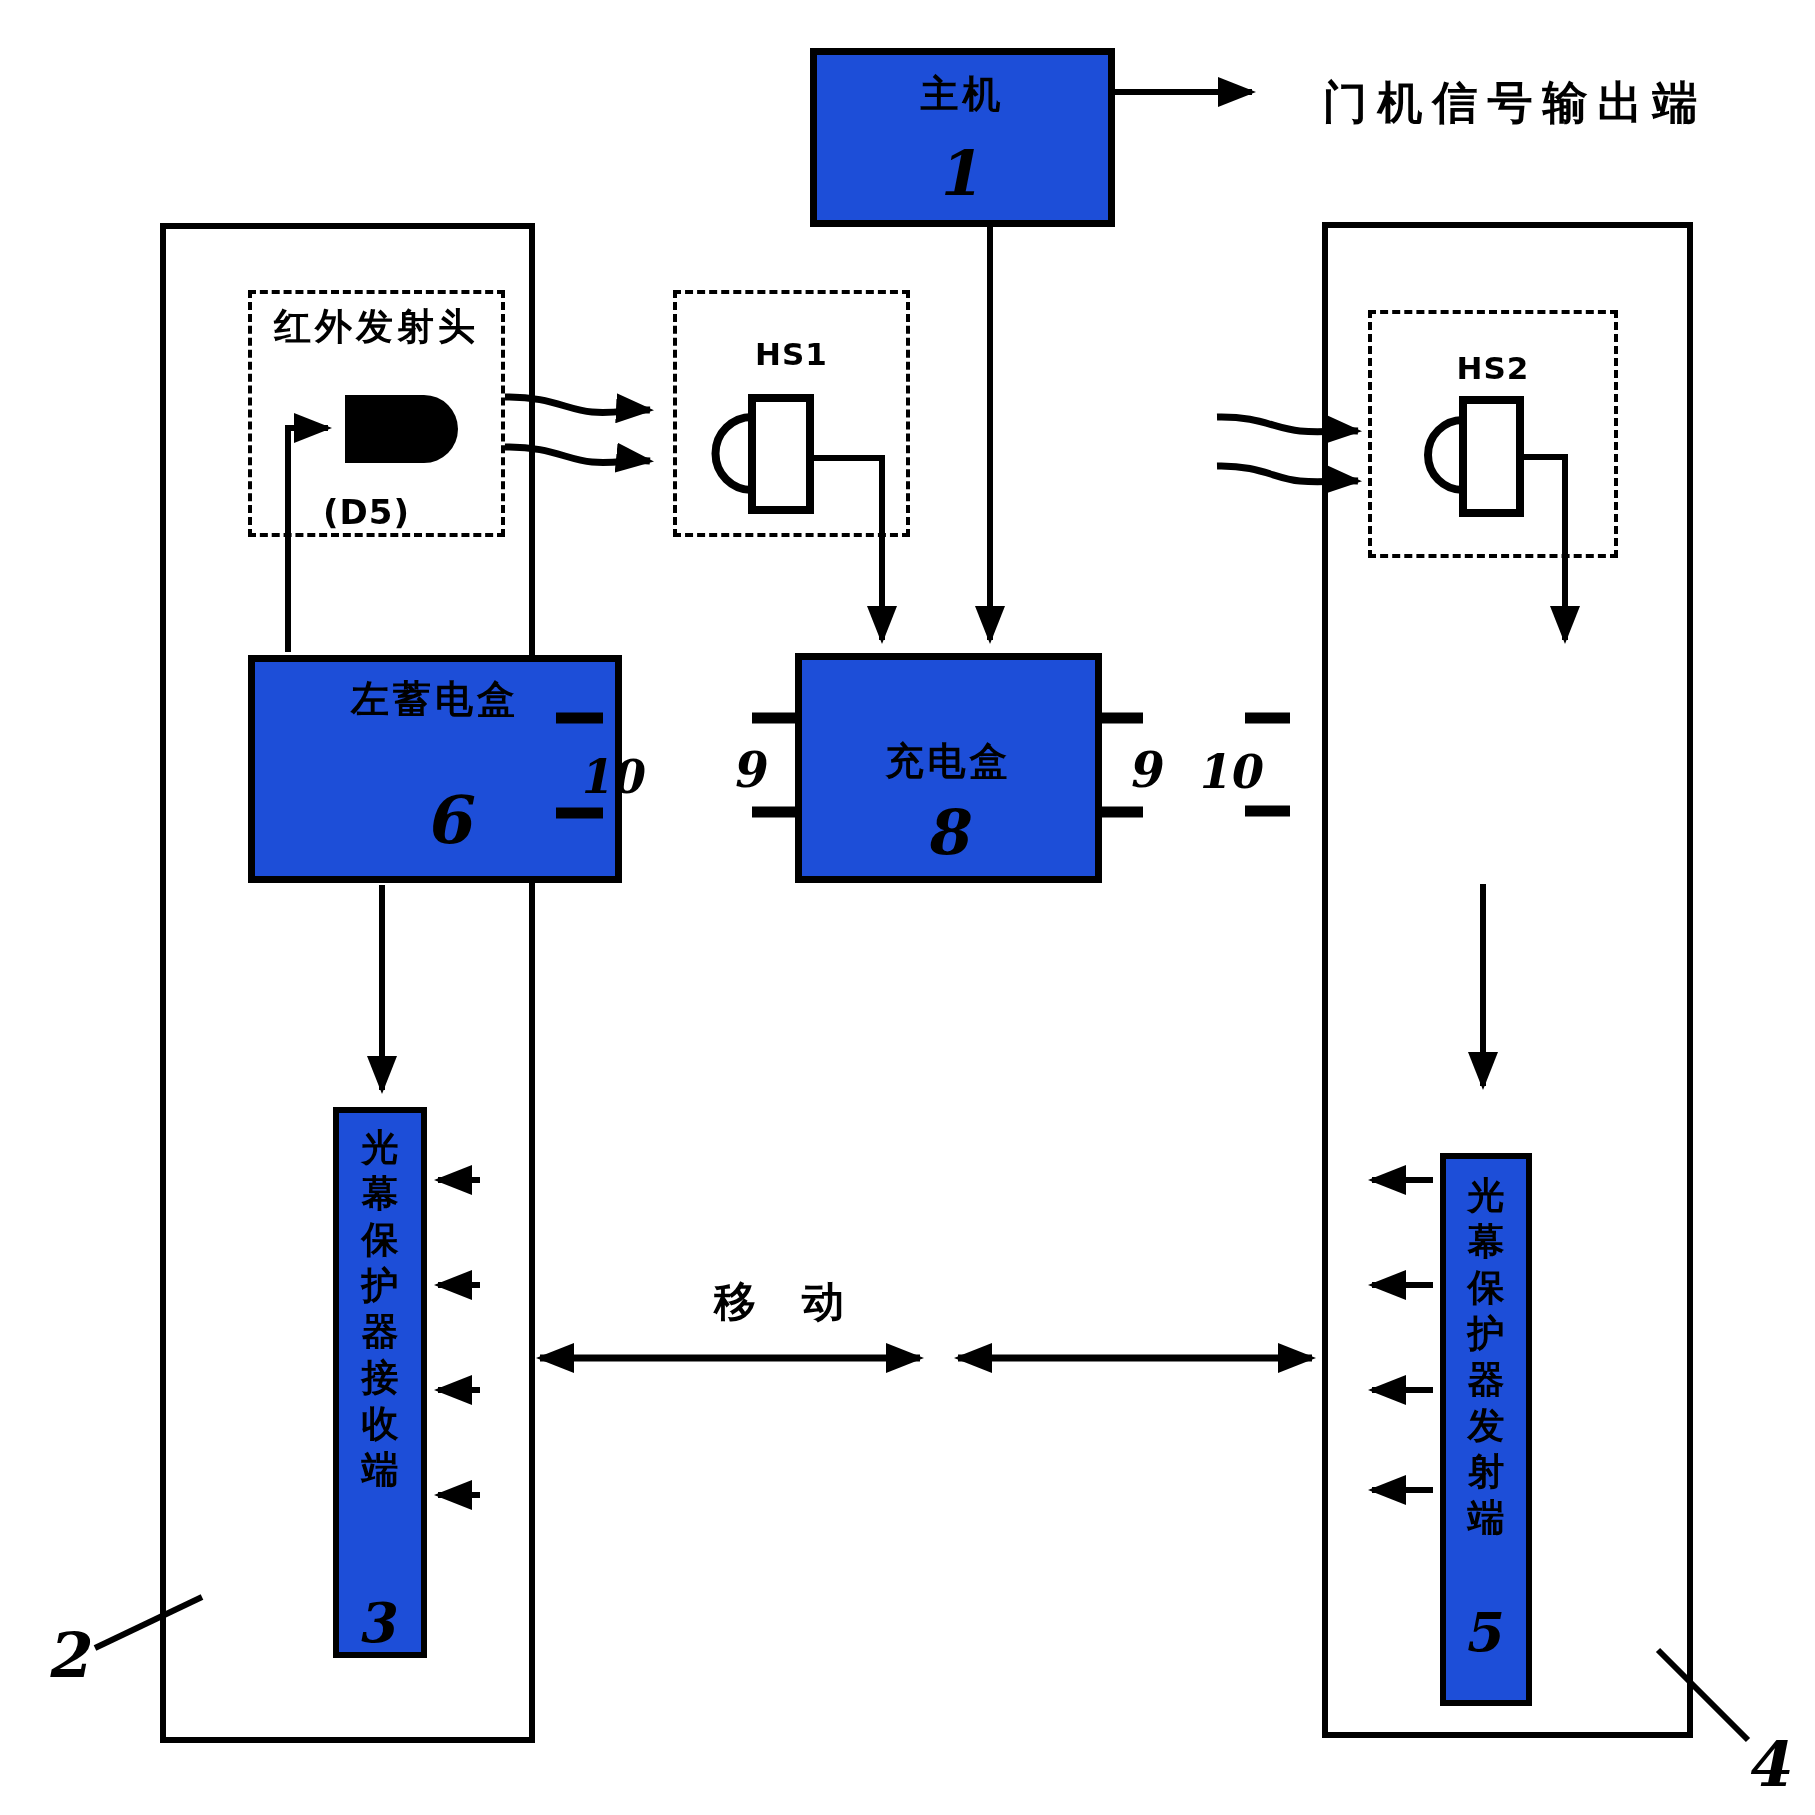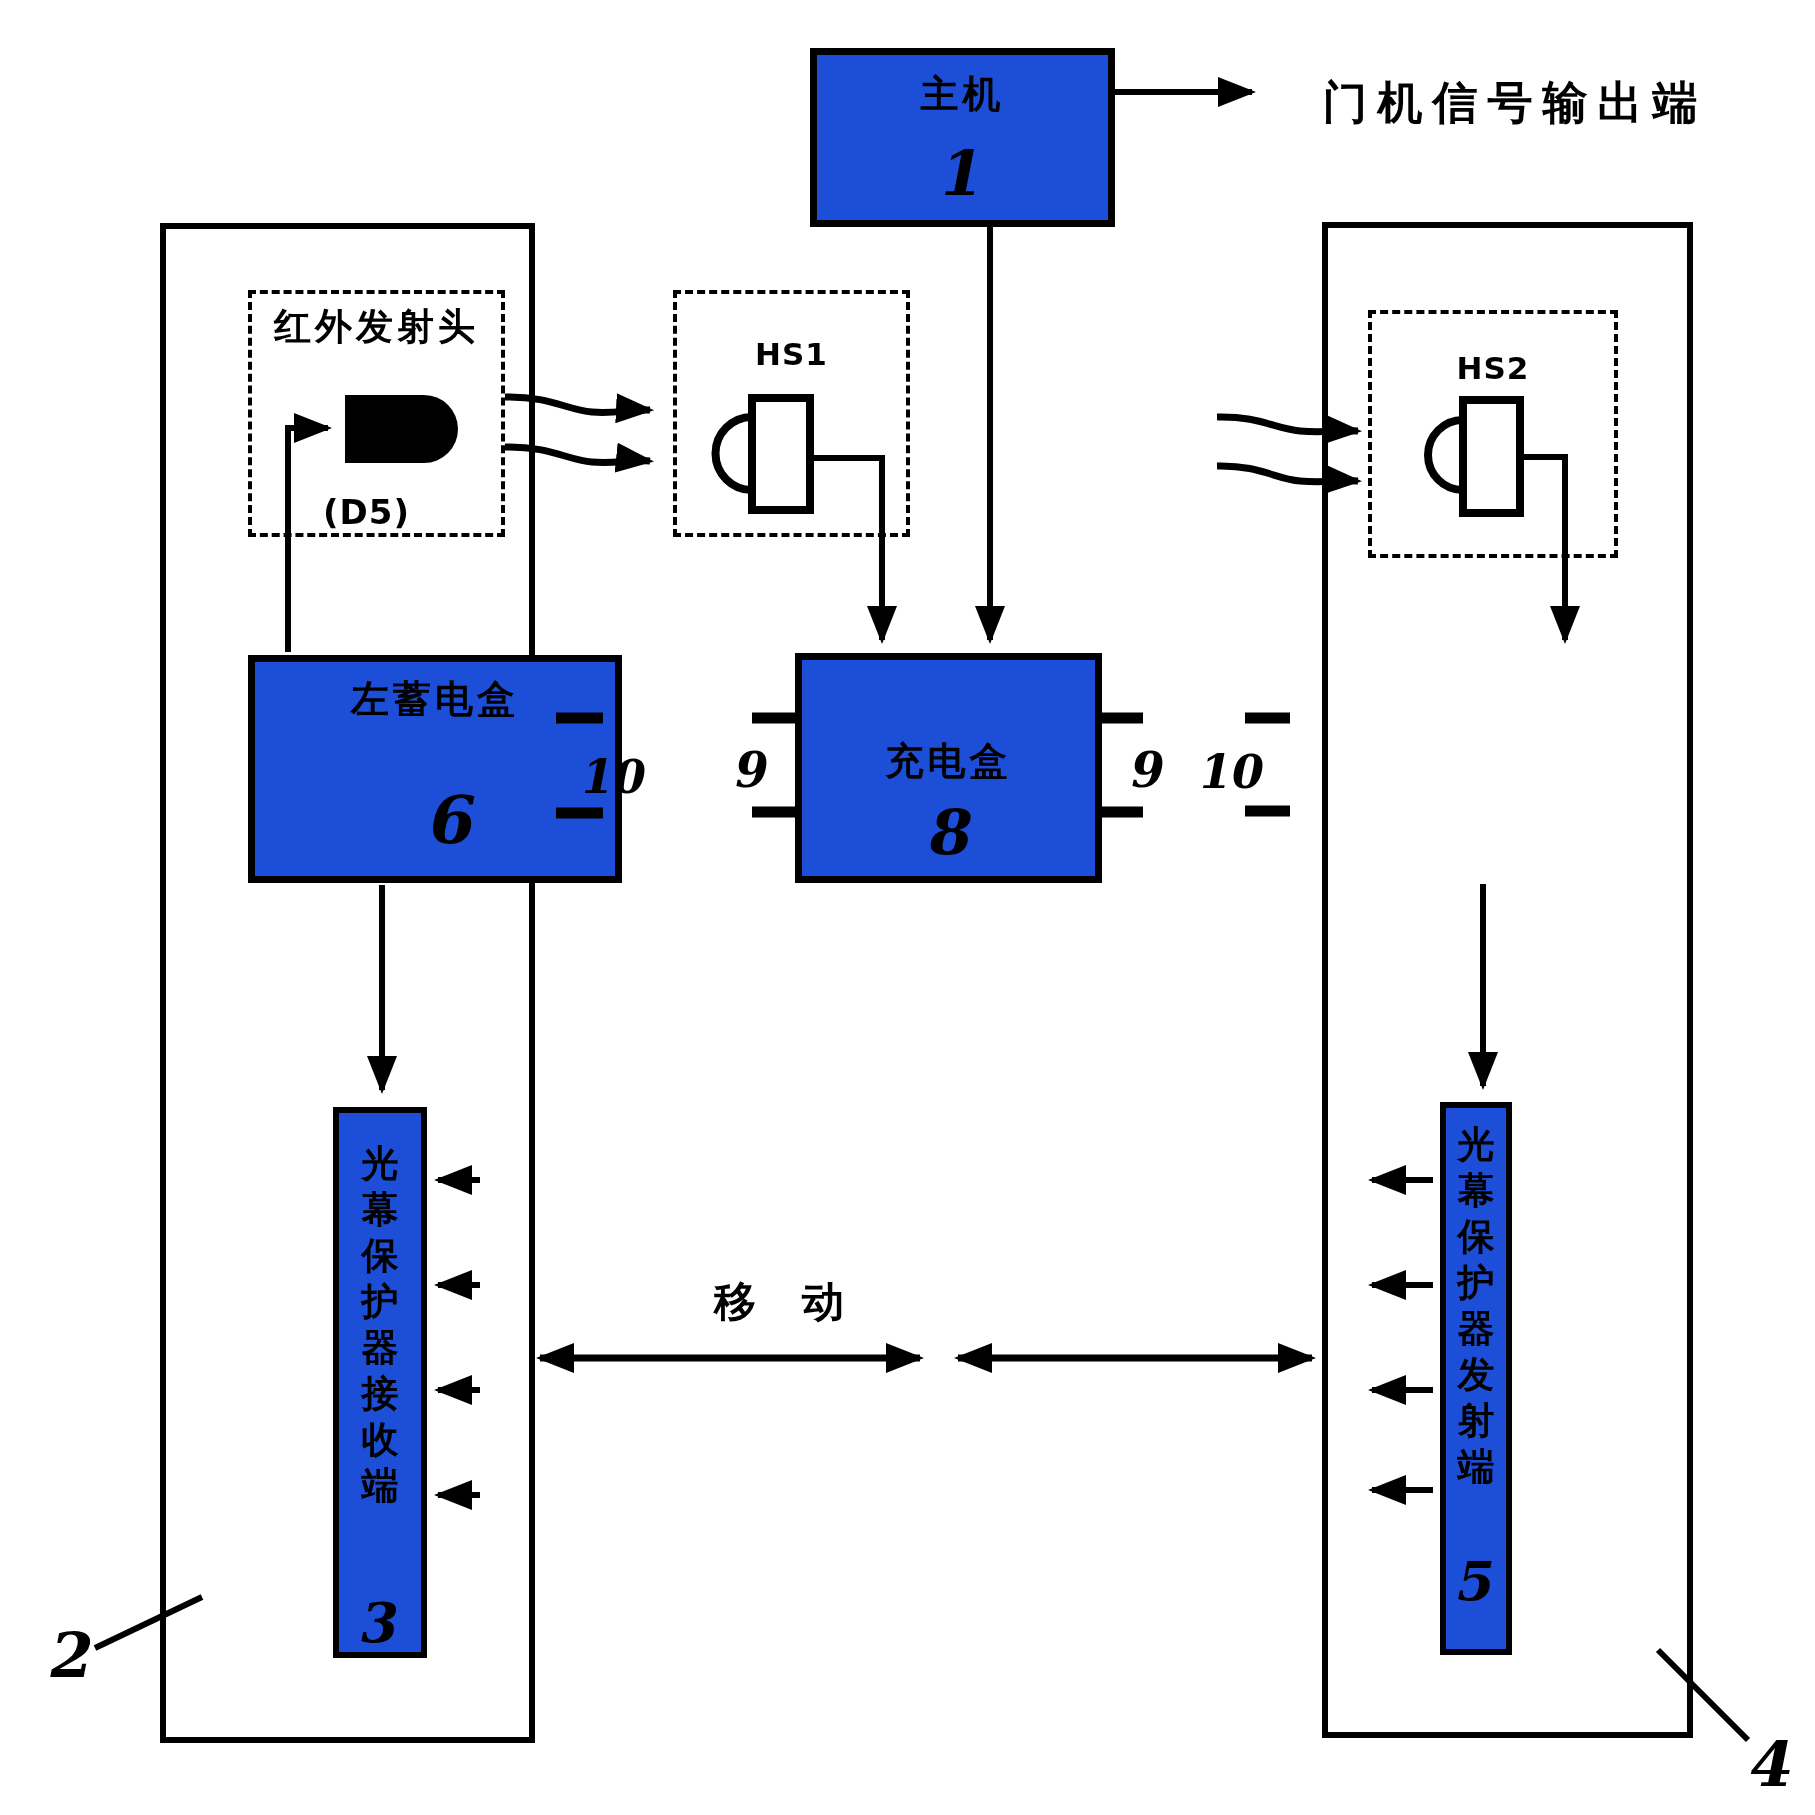--- a/index.html
+++ b/index.html
@@ -60,25 +60,25 @@
     <div class="hw" style="left:55%;top:158px;font-size:66px;">6</div>
   </div>
 
   <div class="solidbox" style="left:795px;top:653px;width:307px;height:230px;">
     <div class="boxtitle" style="top:76px;">充电盒</div>
     <div class="hw" style="left:51%;top:172px;font-size:62px;">8</div>
   </div>
 
 
   <div class="solidbox" style="left:333px;top:1107px;width:94px;height:551px;border-width:6px;">
-    <div class="vlabel" style="top:28px;">光幕保护器接收端</div>
+    <div class="vlabel" style="top:12px;">光幕保护器接收端</div>
     <div class="vnum hw" style="top:478px;font-size:54px;transform:translateX(-50%);">3</div>
   </div>
 
-  <div class="solidbox" style="left:1440px;top:1102px;width:72px;height:553px;border-width:6px;">
+  <div class="solidbox" style="left:1440px;top:1153px;width:92px;height:553px;border-width:6px;">
     <div class="vlabel" style="top:14px;">光幕保护器发射端</div>
     <div class="vnum hw" style="top:442px;font-size:54px;transform:translateX(-50%);">5</div>
   </div>
 
   <div class="freelabel" style="left:1515px;top:103px;font-size:45px;letter-spacing:10px;">门机信号输出端</div>
 
   <div class="freelabel" style="left:780px;top:1302px;font-size:42px;letter-spacing:2px;">移　动</div>
 
   <div class="hw" style="left:72px;top:1655px;font-size:62px;">2</div>
   <div class="hw" style="left:1772px;top:1764px;font-size:62px;">4</div>

